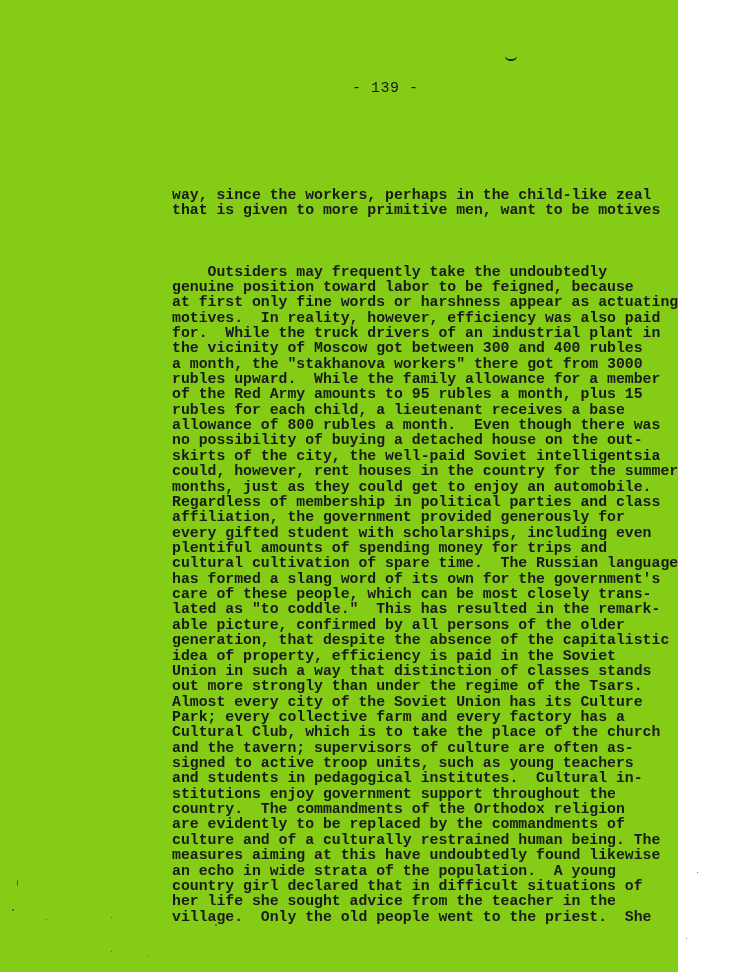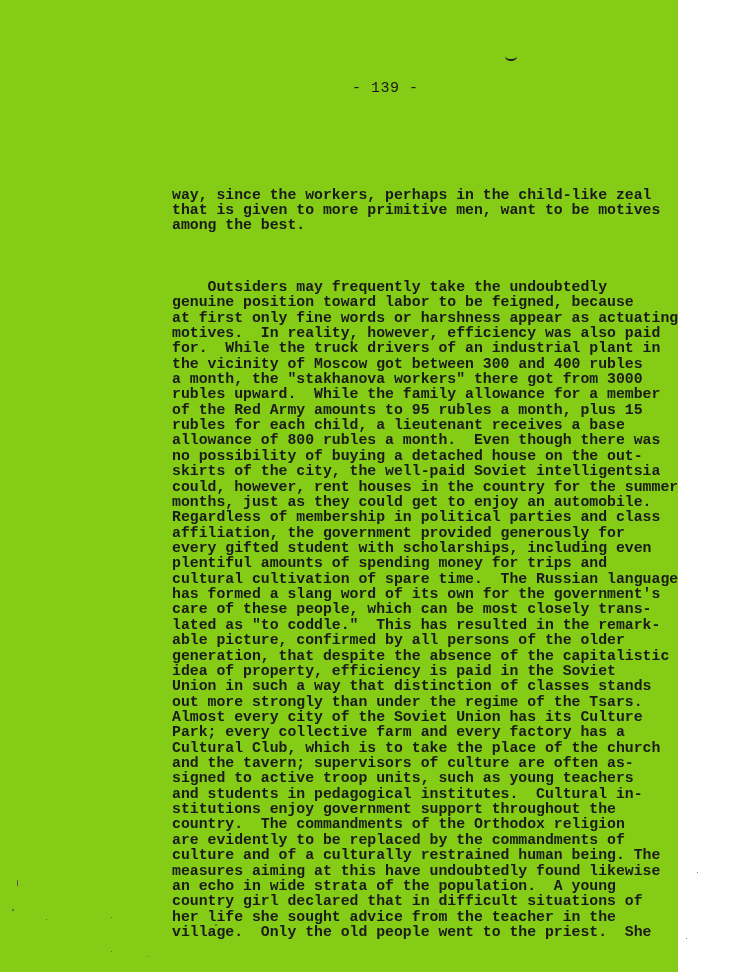--- a/index.html
+++ b/index.html
@@ -15,21 +15,21 @@
   .speck { position: absolute; width: 2px; height: 2px; background: #555; border-radius: 1px; }
 </style>
 </head>
 <body>
 
 <div class="page">
   <div class="top-mark"></div>
   <div class="page-number mono">- 139 -</div>
 
   <div class="body-text mono">
-    <div class="para" id="para-0"><span class="line">way, since the workers, perhaps in the child-like zeal</span><span class="line">that is given to more primitive men, want to be motives</span><span class="line">among the best.</span></div>
+    <div class="para" id="para-0"><span class="line">way, since the workers, perhaps in the child-like zeal</span><span class="line">that is given to more primitive men, want to be motives</span></div>
     <div class="para" id="para-1"><span class="line">    Outsiders may frequently take the undoubtedly</span><span class="line">genuine position toward labor to be feigned, because</span><span class="line">at first only fine words or harshness appear as actuating</span><span class="line">motives.  In reality, however, efficiency was also paid</span><span class="line">for.  While the truck drivers of an industrial plant in</span><span class="line">the vicinity of Moscow got between 300 and 400 rubles</span><span class="line">a month, the "stakhanova workers" there got from 3000</span><span class="line">rubles upward.  While the family allowance for a member</span><span class="line">of the Red Army amounts to 95 rubles a month, plus 15</span><span class="line">rubles for each child, a lieutenant receives a base</span><span class="line">allowance of 800 rubles a month.  Even though there was</span><span class="line">no possibility of buying a detached house on the out-</span><span class="line">skirts of the city, the well-paid Soviet intelligentsia</span><span class="line">could, however, rent houses in the country for the summer</span><span class="line">months, just as they could get to enjoy an automobile.</span><span class="line">Regardless of membership in political parties and class</span><span class="line">affiliation, the government provided generously for</span><span class="line">every gifted student with scholarships, including even</span><span class="line">plentiful amounts of spending money for trips and</span><span class="line">cultural cultivation of spare time.  The Russian language</span><span class="line">has formed a slang word of its own for the government's</span><span class="line">care of these people, which can be most closely trans-</span><span class="line">lated as "to coddle."  This has resulted in the remark-</span><span class="line">able picture, confirmed by all persons of the older</span><span class="line">generation, that despite the absence of the capitalistic</span><span class="line">idea of property, efficiency is paid in the Soviet</span><span class="line">Union in such a way that distinction of classes stands</span><span class="line">out more strongly than under the regime of the Tsars.</span><span class="line">Almost every city of the Soviet Union has its Culture</span><span class="line">Park; every collective farm and every factory has a</span><span class="line">Cultural Club, which is to take the place of the church</span><span class="line">and the tavern; supervisors of culture are often as-</span><span class="line">signed to active troop units, such as young teachers</span><span class="line">and students in pedagogical institutes.  Cultural in-</span><span class="line">stitutions enjoy government support throughout the</span><span class="line">country.  The commandments of the Orthodox religion</span><span class="line">are evidently to be replaced by the commandments of</span><span class="line">culture and of a culturally restrained human being. The</span><span class="line">measures aiming at this have undoubtedly found likewise</span><span class="line">an echo in wide strata of the population.  A young</span><span class="line">country girl declared that in difficult situations of</span><span class="line">her life she sought advice from the teacher in the</span><span class="line">village.  Only the old people went to the priest.  She</span></div>
   </div>
 
   <span class="speck" style="left:17px;top:880px;width:1px;height:6px;"></span>
   <span class="speck" style="left:12px;top:909px;"></span>
   <span class="speck" style="left:46px;top:919px;width:1px;height:1px;"></span>
   <span class="speck" style="left:111px;top:917px;width:1px;height:1px;"></span>
   <span class="speck" style="left:215px;top:924px;"></span>
   <span class="speck" style="left:111px;top:951px;width:1px;height:1px;"></span>
   <span class="speck" style="left:147px;top:956px;width:1px;height:1px;"></span>

